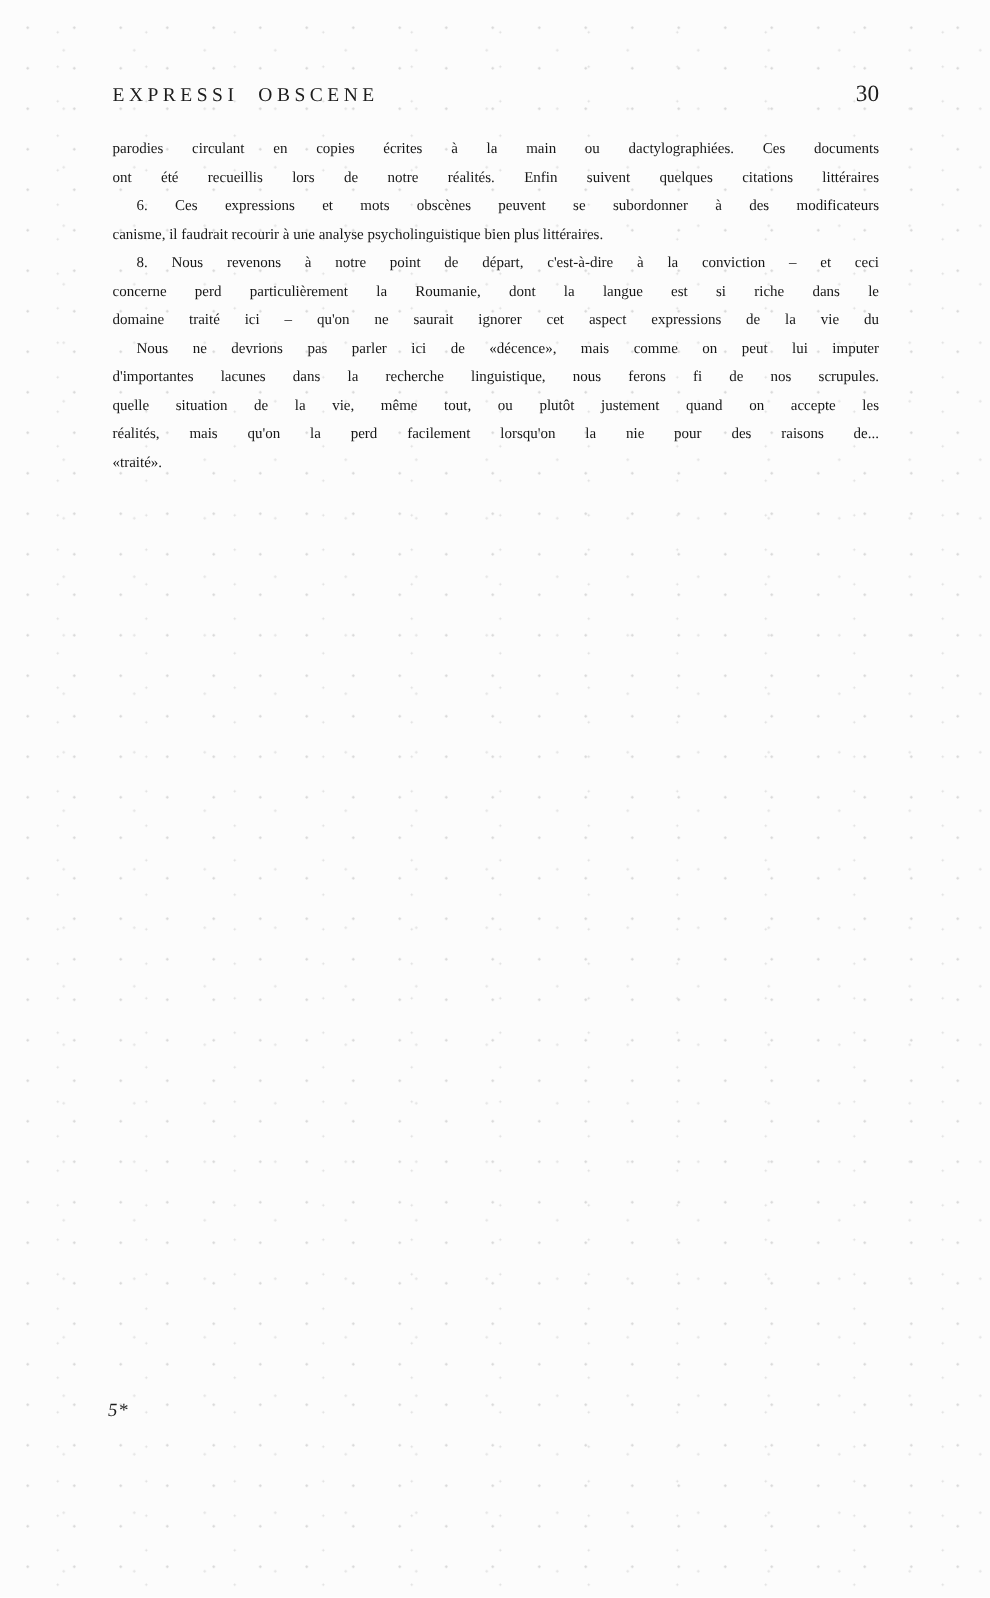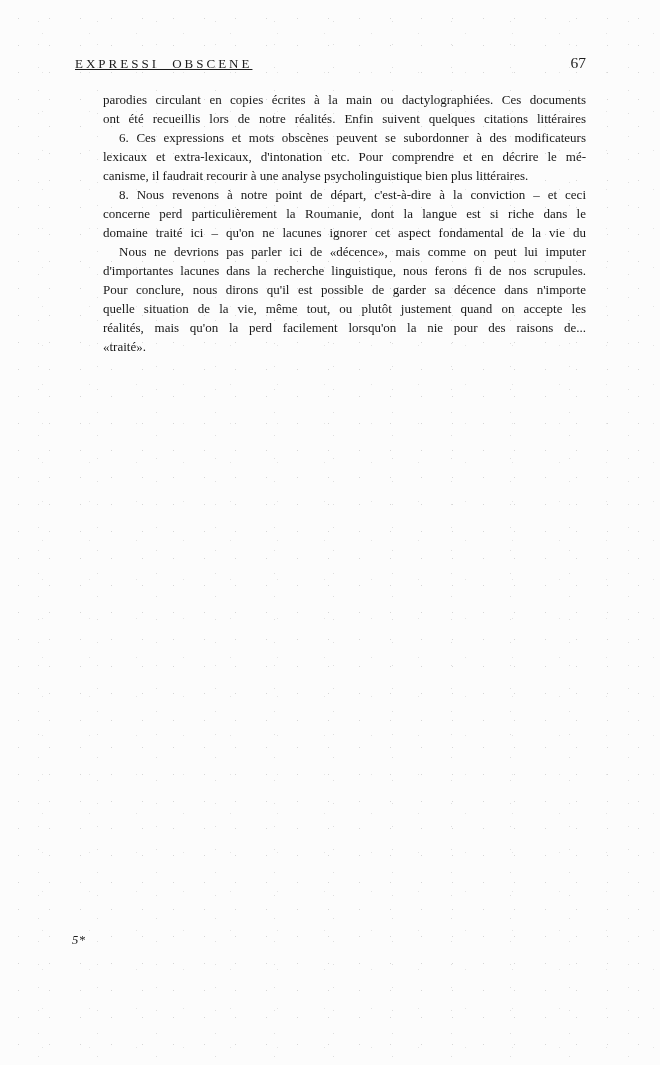--- a/index.html
+++ b/index.html
@@ -30,42 +30,40 @@
     width: 511px;
     display: flex;
     justify-content: space-between;
     align-items: baseline;
   }
   .running-title {
     font-size: 13px;
     letter-spacing: 3px;
     word-spacing: 7px;
     color: #1c1c1c;
-    text-decoration: underline;
   }
   .page-number {
     font-size: 15.5px;
     color: #1c1c1c;
   }
   .body-text {
     position: absolute;
     left: 75px;
     top: 90px;
     width: 511px;
   }
   .line {
-    font-size: 13px;
+    font-size: 10px;
     line-height: 19px;
     color: #171717;
     white-space: normal;
     text-align: justify;
     text-align-last: justify;
     -moz-text-align-last: justify;
     hyphens: none;
-    margin-left: 28px;
   }
   .line.last {
     text-align-last: left;
     -moz-text-align-last: left;
   }
   .line.indent {
     text-indent: 16px;
   }
   .signature-mark {
     position: absolute;
@@ -76,34 +74,32 @@
     color: #1c1c1c;
     letter-spacing: 0.5px;
   }
 </style>
 </head>
 <body>
 
 <div class="page">
   <div class="header">
     <span class="running-title">EXPRESSI OBSCENE</span>
-    <span class="page-number">67</span>
+    <span class="page-number">30</span>
   </div>
 
   <div class="body-text" id="body-text">
       <div class="line">parodies circulant en copies écrites à la main ou dactylographiées. Ces documents</div>
       <div class="line">ont été recueillis lors de notre réalités. Enfin suivent quelques citations littéraires</div>
       <div class="line indent">6. Ces expressions et mots obscènes peuvent se subordonner à des modificateurs</div>
-      <div class="line">lexicaux et extra-lexicaux, d'intonation etc. Pour comprendre et en décrire le mé-</div>
       <div class="line last">canisme, il faudrait recourir à une analyse psycholinguistique bien plus littéraires.</div>
       <div class="line indent">8. Nous revenons à notre point de départ, c'est-à-dire à la conviction – et ceci</div>
       <div class="line">concerne perd particulièrement la Roumanie, dont la langue est si riche dans le</div>
-      <div class="line">domaine traité ici – qu'on ne lacunes ignorer cet aspect fondamental de la vie du</div>
+      <div class="line">domaine traité ici – qu'on ne saurait ignorer cet aspect expressions de la vie du</div>
       <div class="line indent">Nous ne devrions pas parler ici de «décence», mais comme on peut lui imputer</div>
       <div class="line">d'importantes lacunes dans la recherche linguistique, nous ferons fi de nos scrupules.</div>
-      <div class="line">Pour conclure, nous dirons qu'il est possible de garder sa décence dans n'importe</div>
       <div class="line">quelle situation de la vie, même tout, ou plutôt justement quand on accepte les</div>
       <div class="line">réalités, mais qu'on la perd facilement lorsqu'on la nie pour des raisons de...</div>
       <div class="line last">«traité».</div>
     </div>
 
   <div class="signature-mark">5*</div>
 </div>
 
 </body></html>

